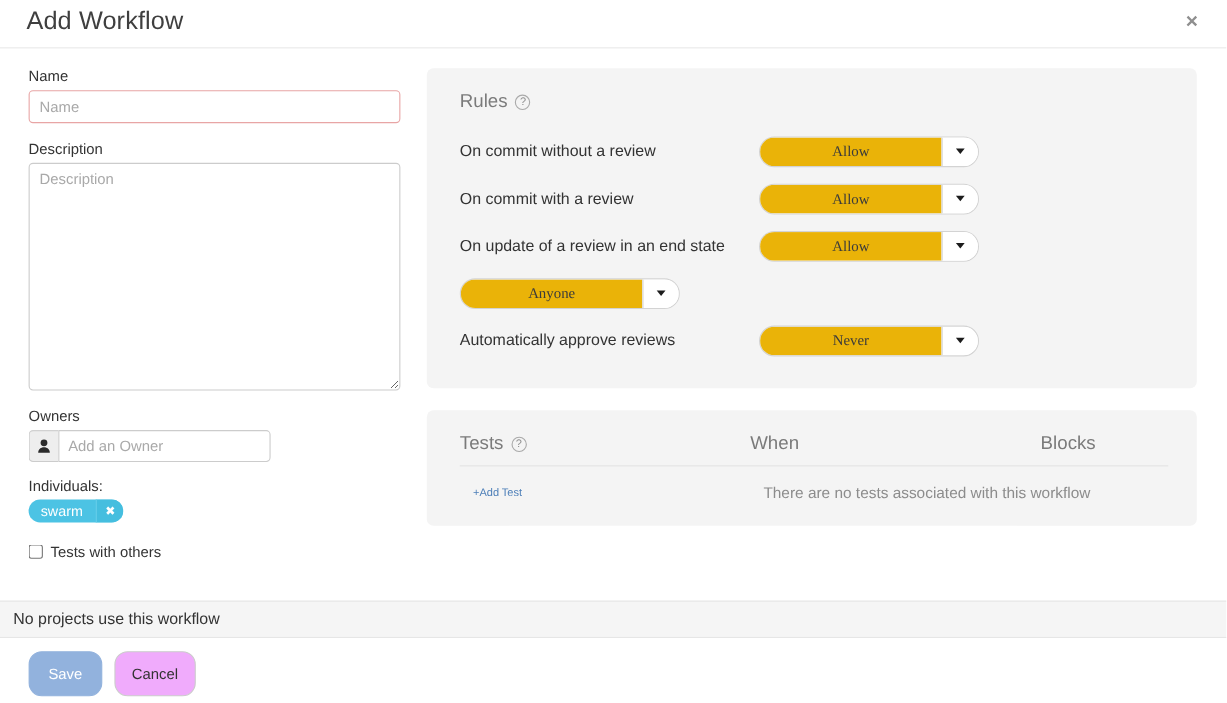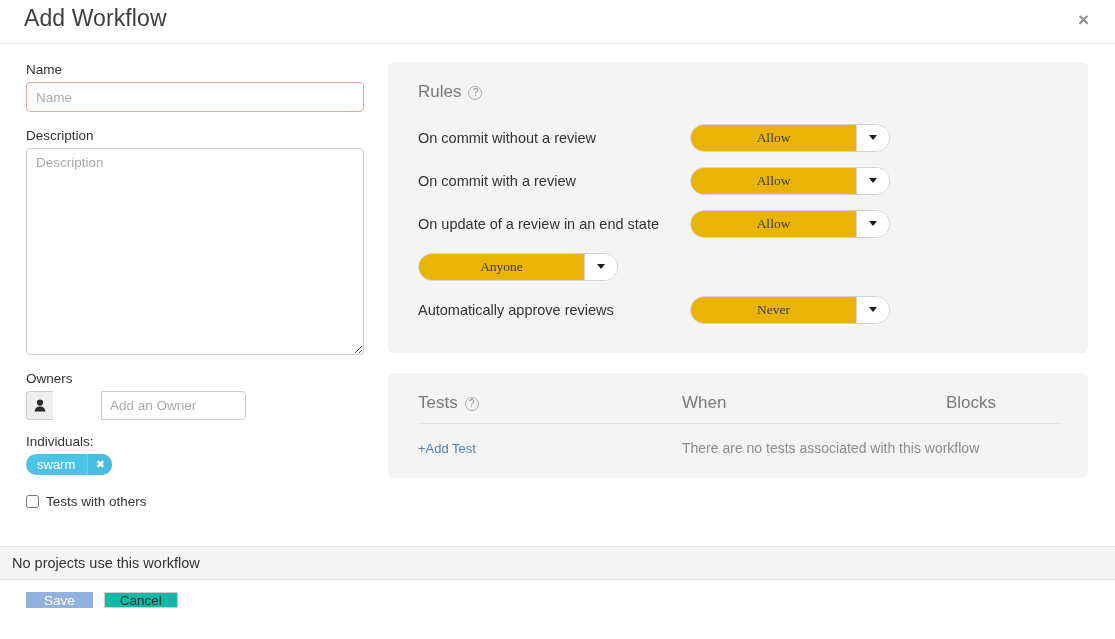--- a/index.html
+++ b/index.html
@@ -99,21 +99,20 @@
     resize: both;
     background: #fff;
     display: block;
   }
   textarea.desc-input::placeholder { color: #a9a9a9; }
 
   .input-group {
     display: flex;
     width: 220px;
     height: 29px;
-    gap: 48px;
   }
   .input-group-addon {
     width: 27px;
     border: 1px solid #cccccc;
     border-right: none;
     border-radius: 4px 0 0 4px;
     background: #eeeeee;
     display: flex;
     align-items: center;
     justify-content: center;
@@ -276,24 +275,25 @@
   .th-blocks { flex: 1; }
 
   .tests-body {
     display: flex;
     align-items: center;
     padding-top: 16px;
   }
   .add-test-link {
     width: 264px;
     flex: none;
-    font-size: 13px;
+    font-size: 10px;
     color: #4d7fb8;
     text-decoration: none;
     cursor: pointer;
+    margin-left: 12px;
   }
   .tests-empty {
     font-size: 14px;
     color: #8c8c8c;
   }
 
   
   .usage-bar {
     position: absolute;
     left: 0; right: 0;
@@ -310,34 +310,34 @@
   }
   .modal-footer {
     position: absolute;
     left: 0; right: 0;
     top: 592px;
     padding-left: 26px;
     display: flex;
     gap: 11px;
   }
   .btn {
-    height: 16px;
-    border-radius: 0;
+    height: 41px;
+    border-radius: 12px;
     font-size: 13.5px;
     font-family: "Liberation Sans", sans-serif;
     cursor: pointer;
     padding: 0 17px;
   }
   .btn-primary {
     background: #92b2dd;
     border: 1px solid #92b2dd;
     color: #ffffff;
   }
   .btn-default {
-    background: #14b8a6;
+    background: #f0abfc;
     border: 1px solid #cccccc;
     color: #333333;
     padding: 0 15px;
   }
 </style>
 </head>
 <body>
 
 <div class="modal-header">
   <div class="modal-title">Add Workflow</div>

